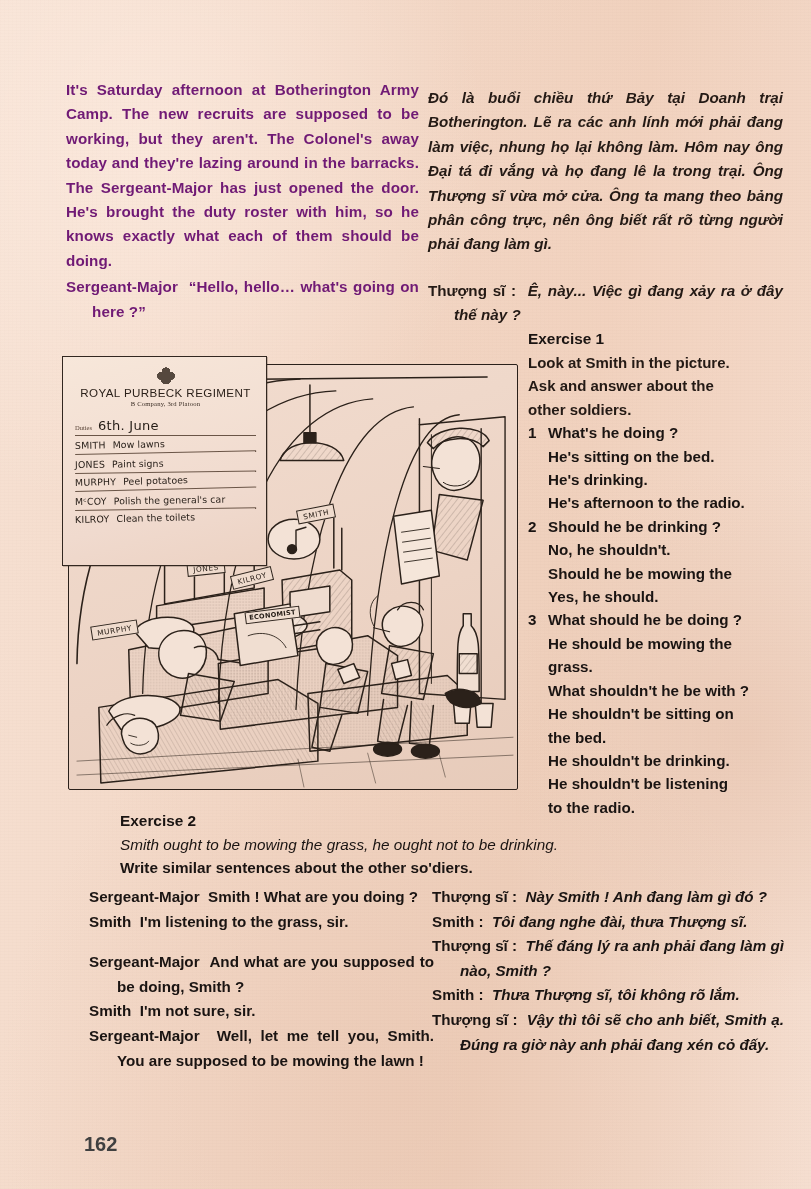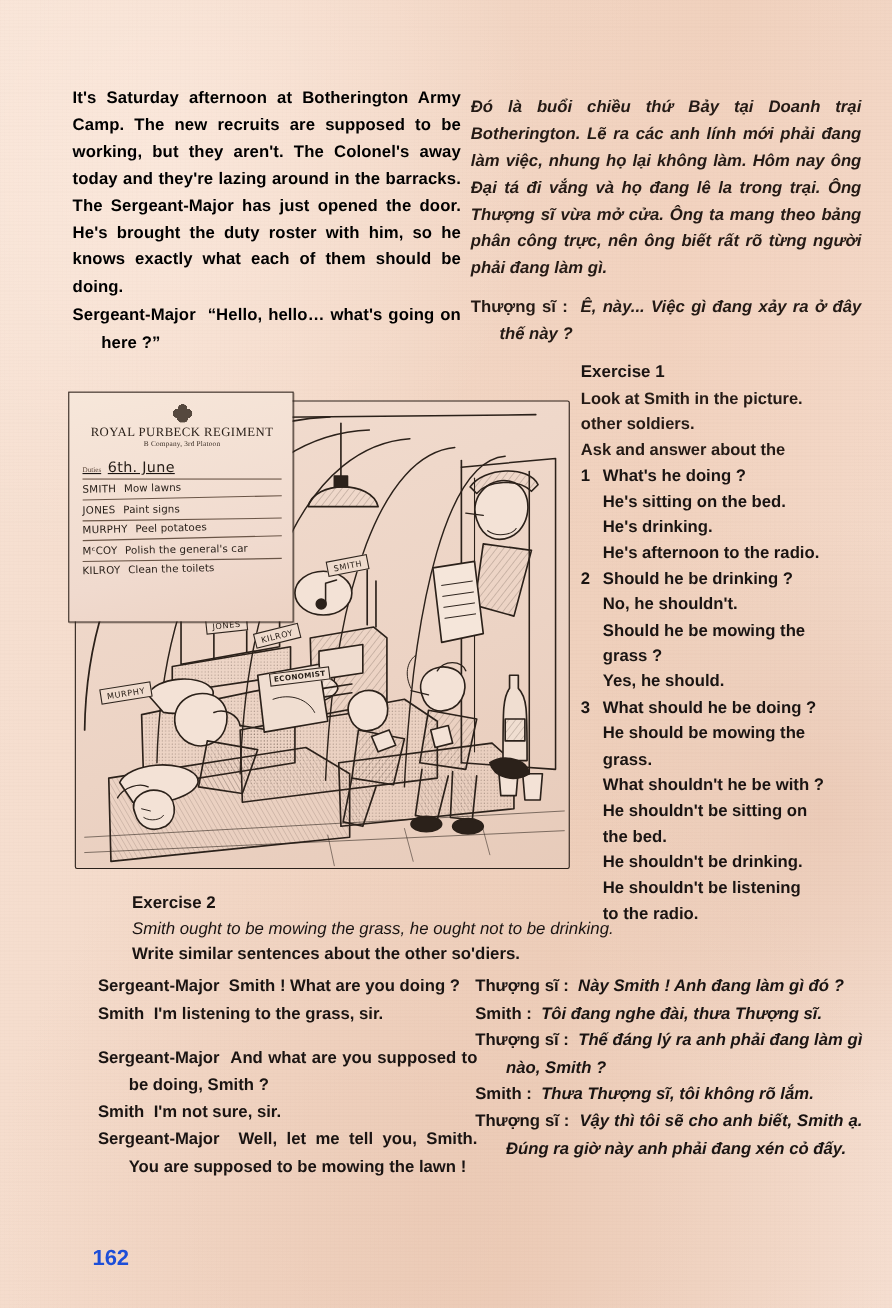--- a/index.html
+++ b/index.html
@@ -32,21 +32,21 @@
 
   
   .col-left{position:absolute;left:66px;top:78px;width:353px;}
   .col-right{position:absolute;left:428px;top:86px;width:355px;}
 
   .eng{
     font-size:15.2px;line-height:24.4px;
     text-align:justify;
     font-weight:600;
     letter-spacing:.1px;
-    color:#000000;
+    color:#701a75;
   }
   .viet{
     font-size:15.2px;line-height:24.4px;
     font-style:italic;font-weight:600;
     color:#241a15;
     text-align:justify;
   }
   .spk{font-weight:800;font-style:normal;}
   .hang{padding-left:26px;text-indent:-26px;}
 
@@ -65,21 +65,21 @@
   .ex2 .ital{font-style:italic;font-size:15.3px;line-height:23px;font-weight:400;}
   .ex2 .plain{font-size:15.3px;line-height:23px;font-weight:600;}
 
   
   .dlg-left{position:absolute;left:89px;top:885px;width:345px;}
   .dlg-right{position:absolute;left:432px;top:885px;width:352px;}
   .dlg-left .line{font-size:15.2px;line-height:24.6px;font-weight:600;text-align:justify;padding-left:28px;text-indent:-28px;}
   .dlg-right .line{font-size:15.2px;line-height:24.6px;font-weight:600;font-style:italic;text-align:justify;padding-left:28px;text-indent:-28px;}
   .gap{height:16px;}
 
-  .pageno{position:absolute;left:84px;top:1133px;font-size:20px;font-weight:600;color:#1d4ed8;}
+  .pageno{position:absolute;left:84px;top:1133px;font-size:20px;font-weight:600;color:#404040;}
 
   
   .illo{
     position:absolute;left:62px;top:356px;width:456px;height:434px;
   }
   .illo-frame{
     position:absolute;left:6px;top:8px;right:0;bottom:0;
     border:1.6px solid #2a201a;
     border-radius:2px;
     background:linear-gradient(160deg,#f2ddd0,#ecd3c4 60%,#e7cbba);
@@ -100,31 +100,31 @@
   .crest{
     width:22px;height:17px;margin:2px auto 2px;
     background:
       radial-gradient(circle at 50% 72%, #3a2d24 0 32%, rgba(0,0,0,0) 33%),
       radial-gradient(circle at 50% 28%, #3a2d24 0 26%, rgba(0,0,0,0) 27%),
       radial-gradient(circle at 28% 52%, #3a2d24 0 22%, rgba(0,0,0,0) 23%),
       radial-gradient(circle at 72% 52%, #3a2d24 0 22%, rgba(0,0,0,0) 23%);
     opacity:.85;
   }
   .reg-name{
-    text-align:center;font-family:Liberation Serif, serif;
+    text-align:center;font-family:Liberation Sans, sans-serif;
     font-size:11.6px;letter-spacing:.4px;color:#2b211a;
     white-space:nowrap;
   }
   .reg-sub{
     text-align:center;font-family:"Liberation Serif", serif;
     font-size:6.6px;letter-spacing:.2px;color:#3a2d24;margin-top:1px;
   }
   .duties-row{
     display:flex;align-items:baseline;margin-top:11px;
-    border-bottom:1px solid #6a5547;padding-bottom:2px;text-decoration:underline;
+    border-bottom:1px solid #6a5547;padding-bottom:2px;
   }
   .duties-lbl{font-family:"Liberation Serif", serif;font-size:6.5px;color:#5a4538;margin-right:6px;}
   .duties-val{font-family:"DejaVu Sans", sans-serif;font-size:13px;color:#241c16;letter-spacing:.3px;}
   .r-row{
     display:flex;align-items:baseline;gap:7px;
     border-bottom:1px solid #6a5547;
     padding:4px 0 2.5px;
     transform-origin:left center;
   }
   .r-name{
@@ -166,47 +166,46 @@
   <div class="col-left">
     <div class="eng">It's Saturday afternoon at Botherington Army Camp. The new recruits are supposed to be working, but they aren't. The Colonel's away today and they're lazing around in the barracks. The Sergeant-Major has just opened the door. He's brought the duty roster with him, so he knows exactly what each of them should be doing.</div>
     <div class="eng hang" style="margin-top:2px;">
       <span class="spk">Sergeant-Major</span>
       <span>&nbsp;</span><span>“Hello, hello… what's going on here ?”</span>
     </div>
   </div>
 
   <div class="col-right">
     <div class="viet">Đó là buổi chiều thứ Bảy tại Doanh trại Botherington. Lẽ ra các anh lính mới phải đang làm việc, nhung họ lại không làm. Hôm nay ông Đại tá đi vắng và họ đang lê la trong trại. Ông Thượng sĩ vừa mở cửa. Ông ta mang theo bảng phân công trực, nên ông biết rất rõ từng người phải đang làm gì.</div>
-    <div class="viet hang" style="margin-top:11px;">
+    <div class="viet hang" style="margin-top:22px;">
       <span class="spk">Thượng sĩ :</span>
       <span>&nbsp;</span><span>Ê, này... Việc gì đang xảy ra ở đây thế này ?</span>
     </div>
   </div>
 
   <div class="ex-wrap">
     <div class="ex-title">Exercise 1</div>
     <div class="ex-line">Look at Smith in the picture.</div>
+    <div class="ex-line">Ask and answer about the</div>
     <div class="ex-line">other soldiers.</div>
-    <div class="ex-line">Ask and answer about the</div>
 
     <div class="q-row">
       <div class="q-num">1</div>
       <div class="q-body">What's he doing ?</div>
     </div>
     <div class="q-ans">He's sitting on the bed.</div>
     <div class="q-ans">He's drinking.</div>
     <div class="q-ans">He's afternoon to the radio.</div>
 
     <div class="q-row">
       <div class="q-num">2</div>
       <div class="q-body">Should he be drinking ?</div>
     </div>
     <div class="q-ans">No, he shouldn't.</div>
     <div class="q-ans">Should he be mowing the</div>
-    <div class="q-ans">grass ?</div>
     <div class="q-ans">Yes, he should.</div>
 
     <div class="q-row">
       <div class="q-num">3</div>
       <div class="q-body">What should he be doing ?</div>
     </div>
     <div class="q-ans">He should be mowing the</div>
     <div class="q-ans">grass.</div>
     <div class="q-ans">What shouldn't he be with ?</div>
     <div class="q-ans">He shouldn't be sitting on</div>

